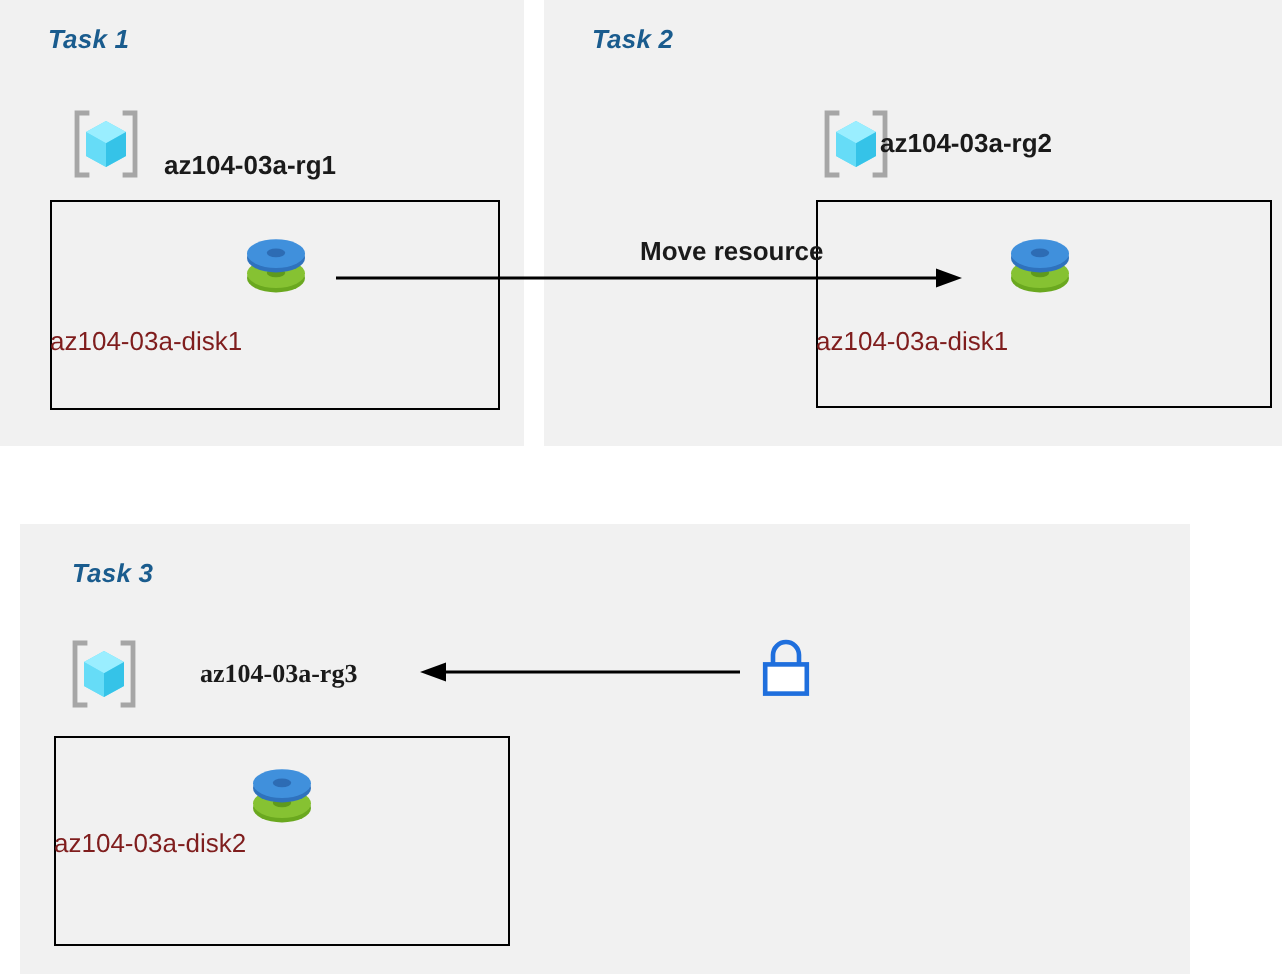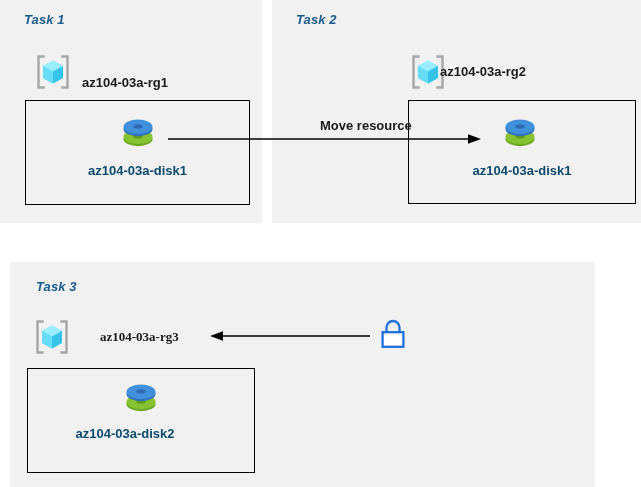--- a/index.html
+++ b/index.html
@@ -66,24 +66,23 @@
     position: absolute;
     font-size: 13px;
     font-weight: bold;
     color: #1a1a1a;
     white-space: nowrap;
   }
 
   .node-name {
     position: absolute;
     font-size: 13px;
-    font-weight: bold;
-    color: #0c4a6e;
-    white-space: nowrap;
-    text-align: center;
+    font-weight: normal;
+    color: #7f1d1d;
+    white-space: nowrap;
   }
 
   .edge-label {
     position: absolute;
     font-size: 13px;
     font-weight: bold;
     color: #1a1a1a;
     white-space: nowrap;
     background: transparent;
   }
@@ -202,21 +201,21 @@
   <svg viewBox="0 0 40 42" xmlns="http://www.w3.org/2000/svg">
     <ellipse cx="20" cy="26" rx="14.5" ry="7.2" fill="#6aa81f"></ellipse>
     <ellipse cx="20" cy="23.8" rx="14.5" ry="7.2" fill="#86c232"></ellipse>
     <ellipse cx="20" cy="23.4" rx="4.6" ry="2.2" fill="#5f9a1c"></ellipse>
     <ellipse cx="20" cy="16" rx="14.5" ry="7.2" fill="#2f72bd"></ellipse>
     <ellipse cx="20" cy="13.8" rx="14.5" ry="7.2" fill="#4090dc"></ellipse>
     <ellipse cx="20" cy="13.4" rx="4.6" ry="2.2" fill="#2d6cb4"></ellipse>
   </svg>
 </div>
 
-<div class="node-name" style="left:27px; top:426px; width:196px;">az104-03a-disk2</div>
+<div class="node-name" style="left:27px; top:414px; width:196px;">az104-03a-disk2</div>
 
 <svg class="arrow-svg" style="left:210px; top:325px; width:162px; height:22px;" viewBox="0 0 162 22">
   <line x1="160" y1="11" x2="11" y2="11" stroke="#000000" stroke-width="1.4"></line>
   <polygon points="0,11 13,6.2 13,15.8" fill="#000000"></polygon>
 </svg>
 
 <div class="lock-icon" style="left:378px; top:318px;">
   <svg viewBox="0 0 30 34" xmlns="http://www.w3.org/2000/svg">
     <path d="M8.5 14 L8.5 9.5 A6.5 6.5 0 0 1 21.5 9.5 L21.5 14" fill="none" stroke="#1f6fdd" stroke-width="2.3"></path>
     <rect x="4.6" y="14.2" width="20.8" height="14.6" fill="#ffffff" stroke="#1f6fdd" stroke-width="2.3"></rect>

